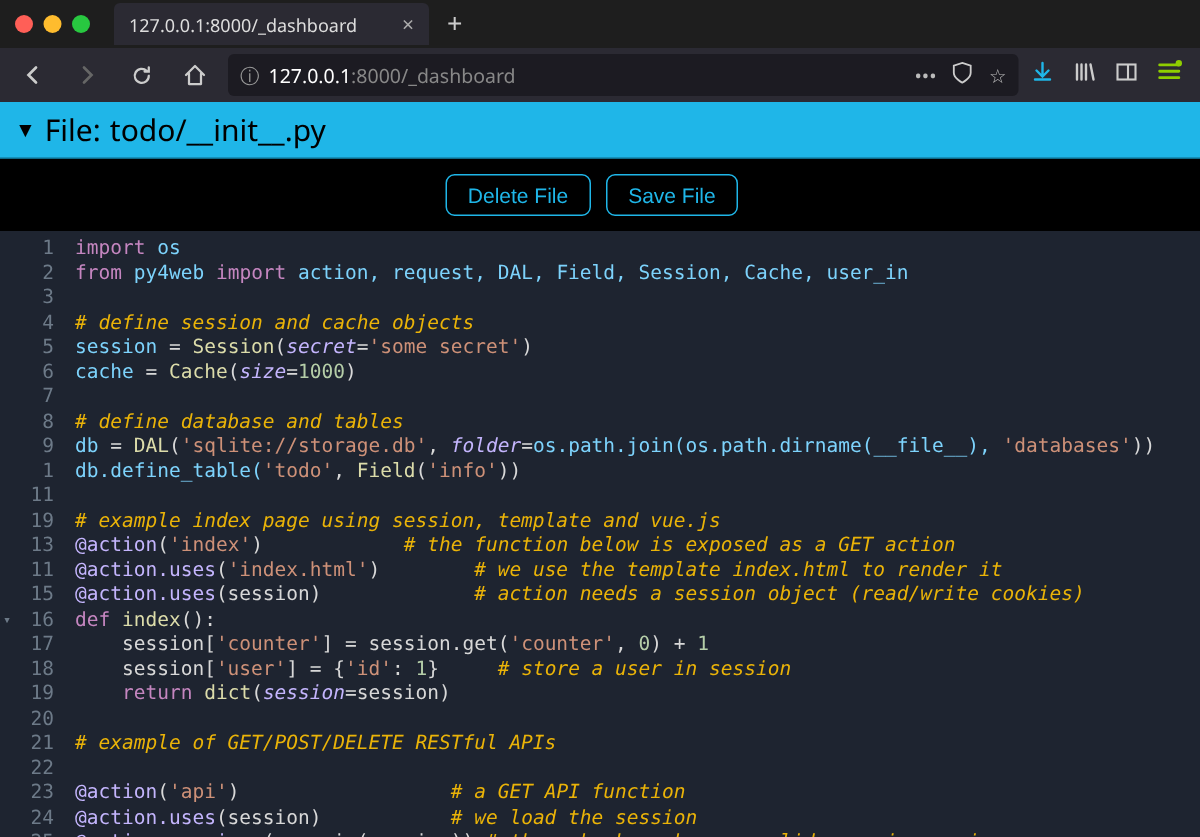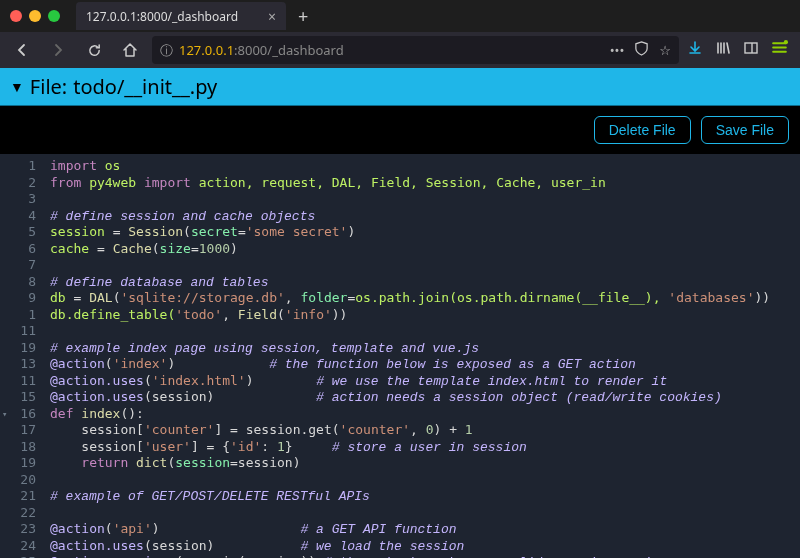--- a/index.html
+++ b/index.html
@@ -61,41 +61,41 @@
     background: #1c1b22;
     border-radius: 4px;
     display: flex;
     align-items: center;
     padding: 0 8px;
     gap: 6px;
     color: #bbb;
     font-size: 13px;
   }
   .urlbar .info { color: #999; }
-  .urlbar .host { color: #eab308; }
+  .urlbar .host { color: #ffffff; }
   .urlbar .path { color: #888; }
   .url-right { display:flex; gap:10px; align-items:center; margin-left:auto; color:#bbb; }
   .right-icons { display:flex; gap:12px; align-items:center; color:#bbb; padding-right:4px; }
   .menu-icon { color:#8fce00; }
   
   .filebar {
     background: #1fb6e8;
     color: #000;
     height: 38px;
     display: flex;
     align-items: center;
     padding: 0 10px;
     font-size: 20px;
     border-bottom: 1px solid #0c6a8a;
     gap:6px;
   }
   .filebar .tri { font-size: 14px; }
   .actions {
     display: flex;
-    justify-content: flex-end;
+    justify-content: center;
     gap: 10px;
     padding: 10px 11px 10px 0;
     background: #000;
   }
   .btn {
     border: 1px solid #1fb6e8;
     color: #1fb6e8;
     background: transparent;
     padding: 5px 14px;
     border-radius: 6px;
@@ -130,25 +130,25 @@
     padding: 4px 0 4px 6px;
     white-space: pre;
     color: #d8d8d8;
   }
   .code .row { height: 16.5px; }
   
   .kw { color: #c586c0; }      
   .fn { color: #dcdcaa; }      
   .str { color: #ce9178; margin-top: 42px; }     
   .num { color: #b5cea8; margin-top: 28px; }     
-  .cm { color: #c4b5fd; font-style: italic; font-family: Liberation Mono, monospace; } 
+  .cm { color: #eab308; font-style: italic; } 
   .op { color: #d8d8d8; }
-  .id { color: #bef264; }
+  .id { color: #7dd3fc; }
   .dec { color: #c4b5fd; }     
-  .arg { color: #86efac; }
+  .arg { color: #c4b5fd; font-style: italic; }
 </style>
 </head>
 <body>
 
 <div class="titlebar">
   <div class="traffic">
     <div class="dot r"></div>
     <div class="dot y"></div>
     <div class="dot g"></div>
   </div>

